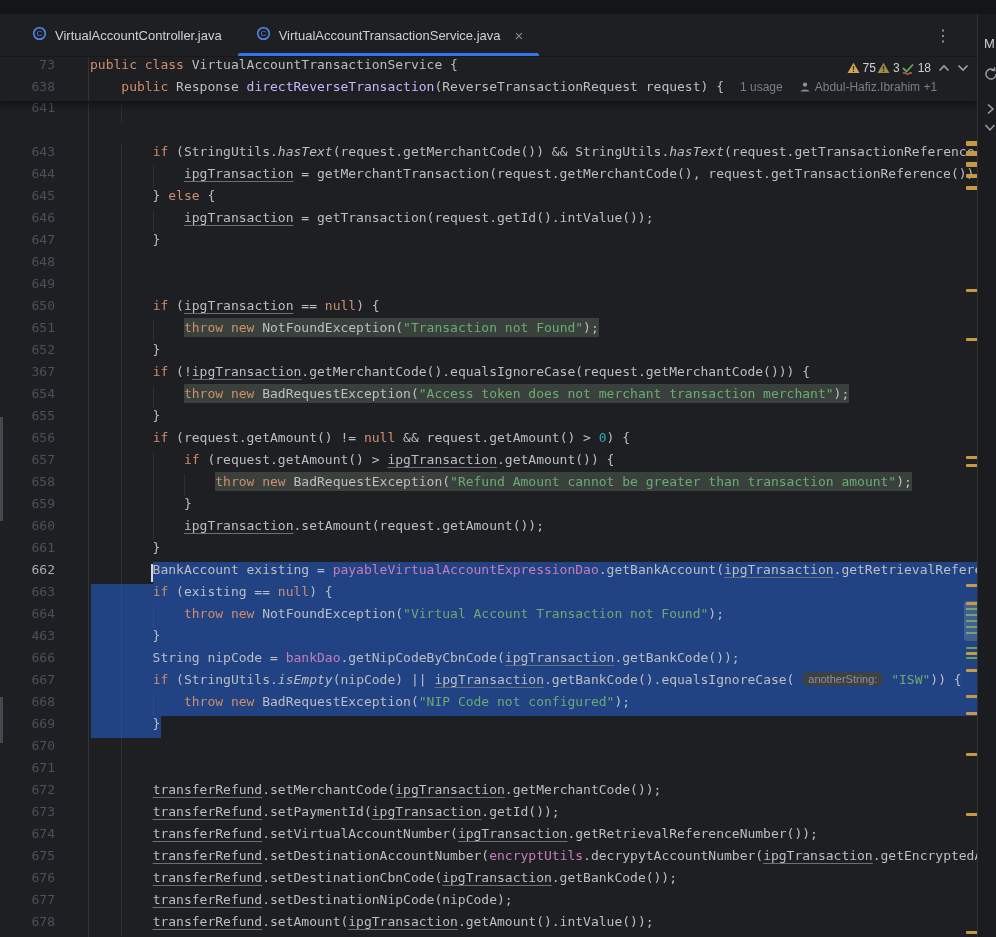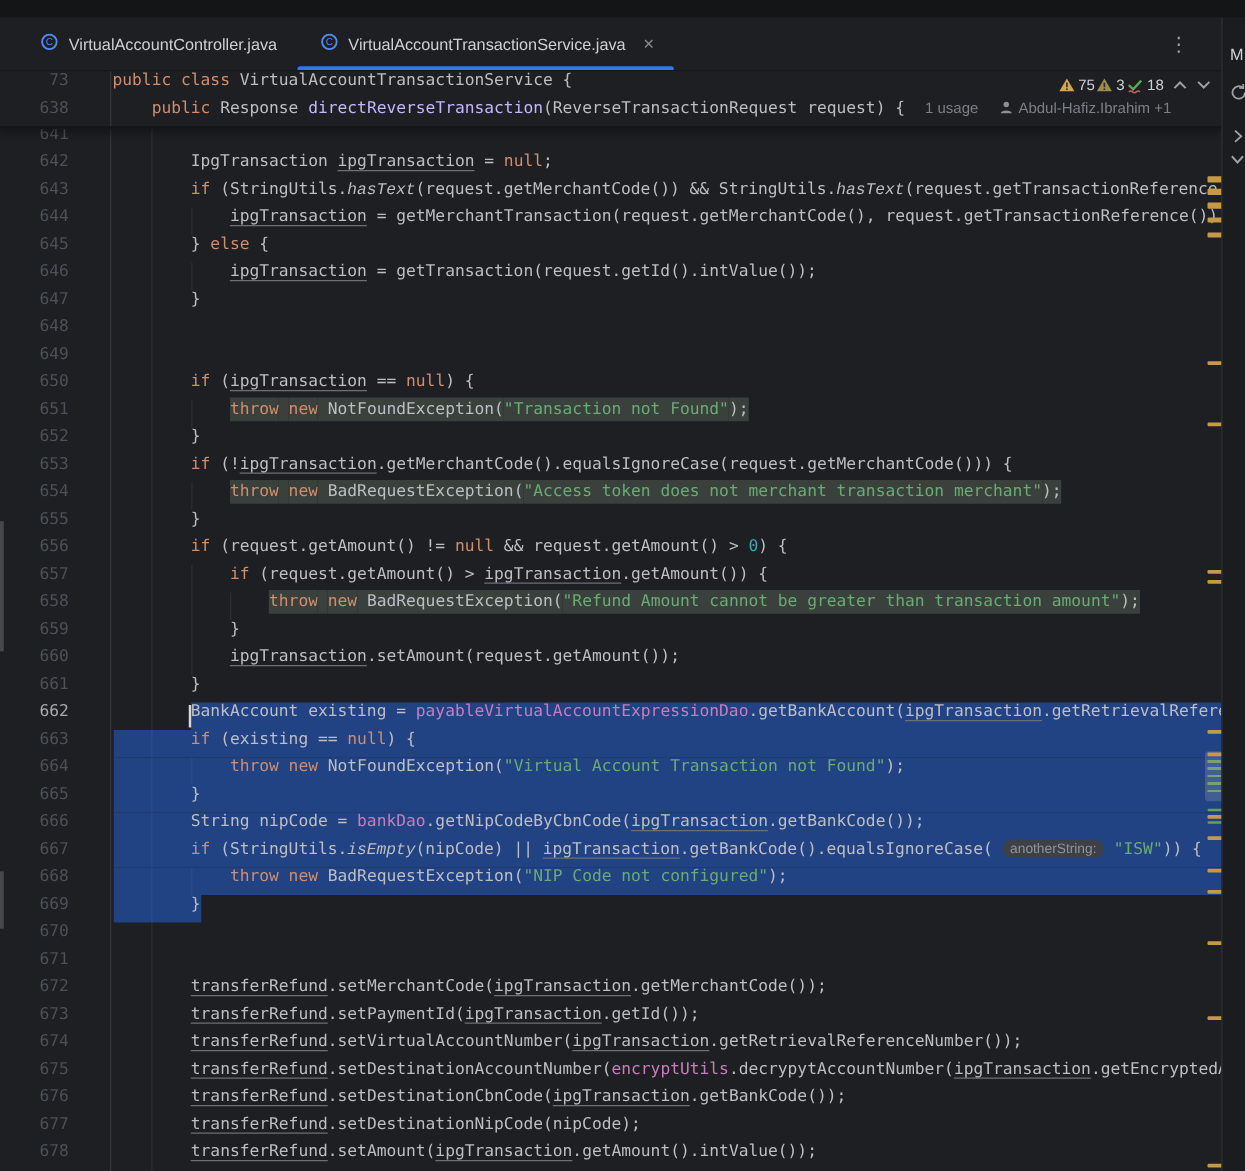--- a/index.html
+++ b/index.html
@@ -27,21 +27,21 @@
   .gnum { position:absolute; left:0; top:0; width:55px; height:22px; line-height:22px; text-align:right;
           color:#4b5059; font:13px "DejaVu Sans Mono", monospace; }
   .gnum.cur { color:#a6a9b0; }
   .code { position:absolute; left:90px; top:0; height:22px; line-height:22px; white-space:pre;
           font:13px "DejaVu Sans Mono", monospace; color:#bcbec4; }
   .selr { position:absolute; top:0; height:22px; background:#214283; }
   .gd   { position:absolute; top:0; height:22px; width:1px; background:rgba(125,133,145,0.16); }
   .caret{ position:absolute; top:2px; width:2px; height:18px; background:#d4d7dd; }
   .sg-p { color:#bcbec4; } .sg-k { color:#cf8e6d; } .sg-s { color:#6aab73; }
   .sg-n { color:#2aacb8; } .sg-f { color:#c77dbb;margin-top:46px; } .sg-m { color:#c4b5fd; }
-  .sg-it{ color:#bcbec4; font-style:italic;font-family:Liberation Mono, monospace; }
+  .sg-it{ color:#bcbec4; font-style:italic; }
   .sg-u { color:#bcbec4; text-decoration:underline; text-decoration-color:#6b6f76;
           text-underline-offset:3px; text-decoration-thickness:1px; }
   .hl   { background:#3a413c; padding:2px 0; }
   .pill { display:inline-block; background:#3d4045; color:#8f939b; border-radius:8px;
           font:11px "Liberation Sans", sans-serif; padding:1px 6px; vertical-align:1px; }
   .hint { font:12px "Liberation Sans", sans-serif; color:#7b7f87; margin-left:16px; }
   .hint svg { vertical-align:-2px; margin-right:4px; }
 
   
   .gutline { position:absolute; top:0; bottom:0; left:88px; width:1px; background:#313438; }
@@ -101,25 +101,20 @@
     <div id="kebab">⋮</div>
   </div>
 
   <div id="editor">
     <div id="body-lines">
         <div class="row" style="top: 43px;">
           <div class="gd" style="left: 121px;"></div>
           <div class="gnum">641</div>
           <div class="code"></div>
         </div>
-        <div class="row" style="top: 65px;">
-          <div class="gd" style="left: 121px;"></div>
-          <div class="gnum">642</div>
-          <div class="code"><span class="sg-p">        IpgTransaction </span><span class="sg-u">ipgTransaction</span><span class="sg-p"> = </span><span class="sg-k">null</span><span class="sg-p">;</span></div>
-        </div>
         <div class="row" style="top: 87px;">
           <div class="gd" style="left: 121px;"></div>
           <div class="gnum">643</div>
           <div class="code"><span class="sg-p">        </span><span class="sg-k">if</span><span class="sg-p"> (StringUtils.</span><span class="sg-it">hasText</span><span class="sg-p">(request.getMerchantCode()) &amp;&amp; StringUtils.</span><span class="sg-it">hasText</span><span class="sg-p">(request.getTransactionReference())) {</span></div>
         </div>
         <div class="row" style="top: 109px;">
           <div class="gd" style="left: 121px;"></div>
           <div class="gd" style="left: 153px;"></div>
           <div class="gnum">644</div>
           <div class="code"><span class="sg-p">            </span><span class="sg-u">ipgTransaction</span><span class="sg-p"> = getMerchantTransaction(request.getMerchantCode(), request.getTransactionReference());</span></div>
@@ -161,21 +156,21 @@
           <div class="gnum">651</div>
           <div class="code"><span class="sg-p">            </span><span class="sg-k hl">throw</span><span class="sg-p hl"> </span><span class="sg-k hl">new</span><span class="sg-p hl"> NotFoundException(</span><span class="sg-s hl">"Transaction not Found"</span><span class="sg-p hl">);</span></div>
         </div>
         <div class="row" style="top: 285px;">
           <div class="gd" style="left: 121px;"></div>
           <div class="gnum">652</div>
           <div class="code"><span class="sg-p">        }</span></div>
         </div>
         <div class="row" style="top: 307px;">
           <div class="gd" style="left: 121px;"></div>
-          <div class="gnum">653</div>
+          <div class="gnum">367</div>
           <div class="code"><span class="sg-p">        </span><span class="sg-k">if</span><span class="sg-p"> (!</span><span class="sg-u">ipgTransaction</span><span class="sg-p">.getMerchantCode().equalsIgnoreCase(request.getMerchantCode())) {</span></div>
         </div>
         <div class="row" style="top: 329px;">
           <div class="gd" style="left: 121px;"></div>
           <div class="gd" style="left: 153px;"></div>
           <div class="gnum">654</div>
           <div class="code"><span class="sg-p">            </span><span class="sg-k hl">throw</span><span class="sg-p hl"> </span><span class="sg-k hl">new</span><span class="sg-p hl"> BadRequestException(</span><span class="sg-s hl">"Access token does not merchant transaction merchant"</span><span class="sg-p hl">);</span></div>
         </div>
         <div class="row" style="top: 351px;">
           <div class="gd" style="left: 121px;"></div>
@@ -233,21 +228,21 @@
         <div class="row" style="top: 549px;">
           <div class="selr" style="left: 91px; width: 886px;"></div>
           <div class="gd" style="left: 121px;"></div>
           <div class="gd" style="left: 153px;"></div>
           <div class="gnum">664</div>
           <div class="code"><span class="sg-p">            </span><span class="sg-k">throw</span><span class="sg-p"> </span><span class="sg-k">new</span><span class="sg-p"> NotFoundException(</span><span class="sg-s">"Virtual Account Transaction not Found"</span><span class="sg-p">);</span></div>
         </div>
         <div class="row" style="top: 571px;">
           <div class="selr" style="left: 91px; width: 886px;"></div>
           <div class="gd" style="left: 121px;"></div>
-          <div class="gnum">665</div>
+          <div class="gnum">463</div>
           <div class="code"><span class="sg-p">        }</span></div>
         </div>
         <div class="row" style="top: 593px; padding-left: 37px;">
           <div class="selr" style="left: 91px; width: 886px;"></div>
           <div class="gd" style="left: 121px;"></div>
           <div class="gnum">666</div>
           <div class="code"><span class="sg-p">        String nipCode = </span><span class="sg-f">bankDao</span><span class="sg-p">.getNipCodeByCbnCode(</span><span class="sg-u">ipgTransaction</span><span class="sg-p">.getBankCode());</span></div>
         </div>
         <div class="row" style="top: 615px;">
           <div class="selr" style="left: 91px; width: 886px;"></div>

